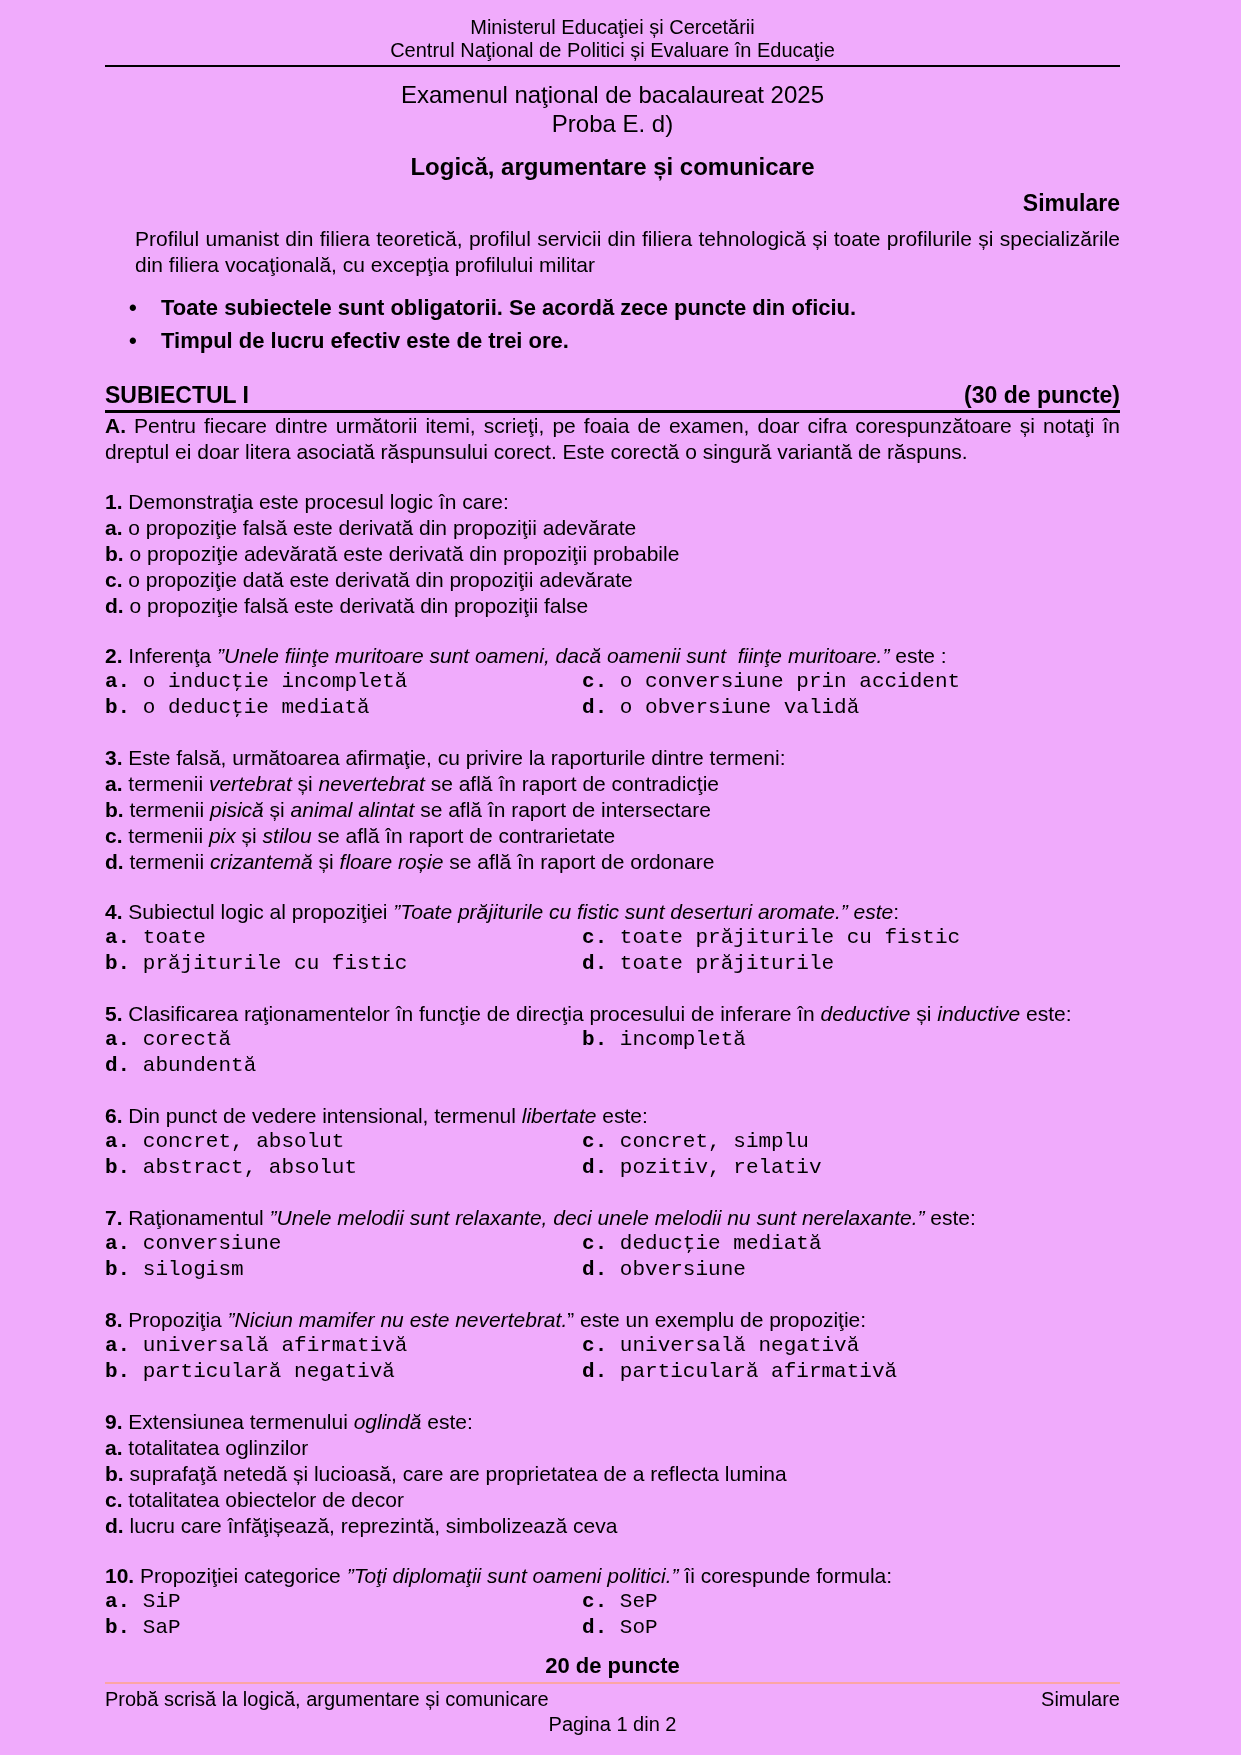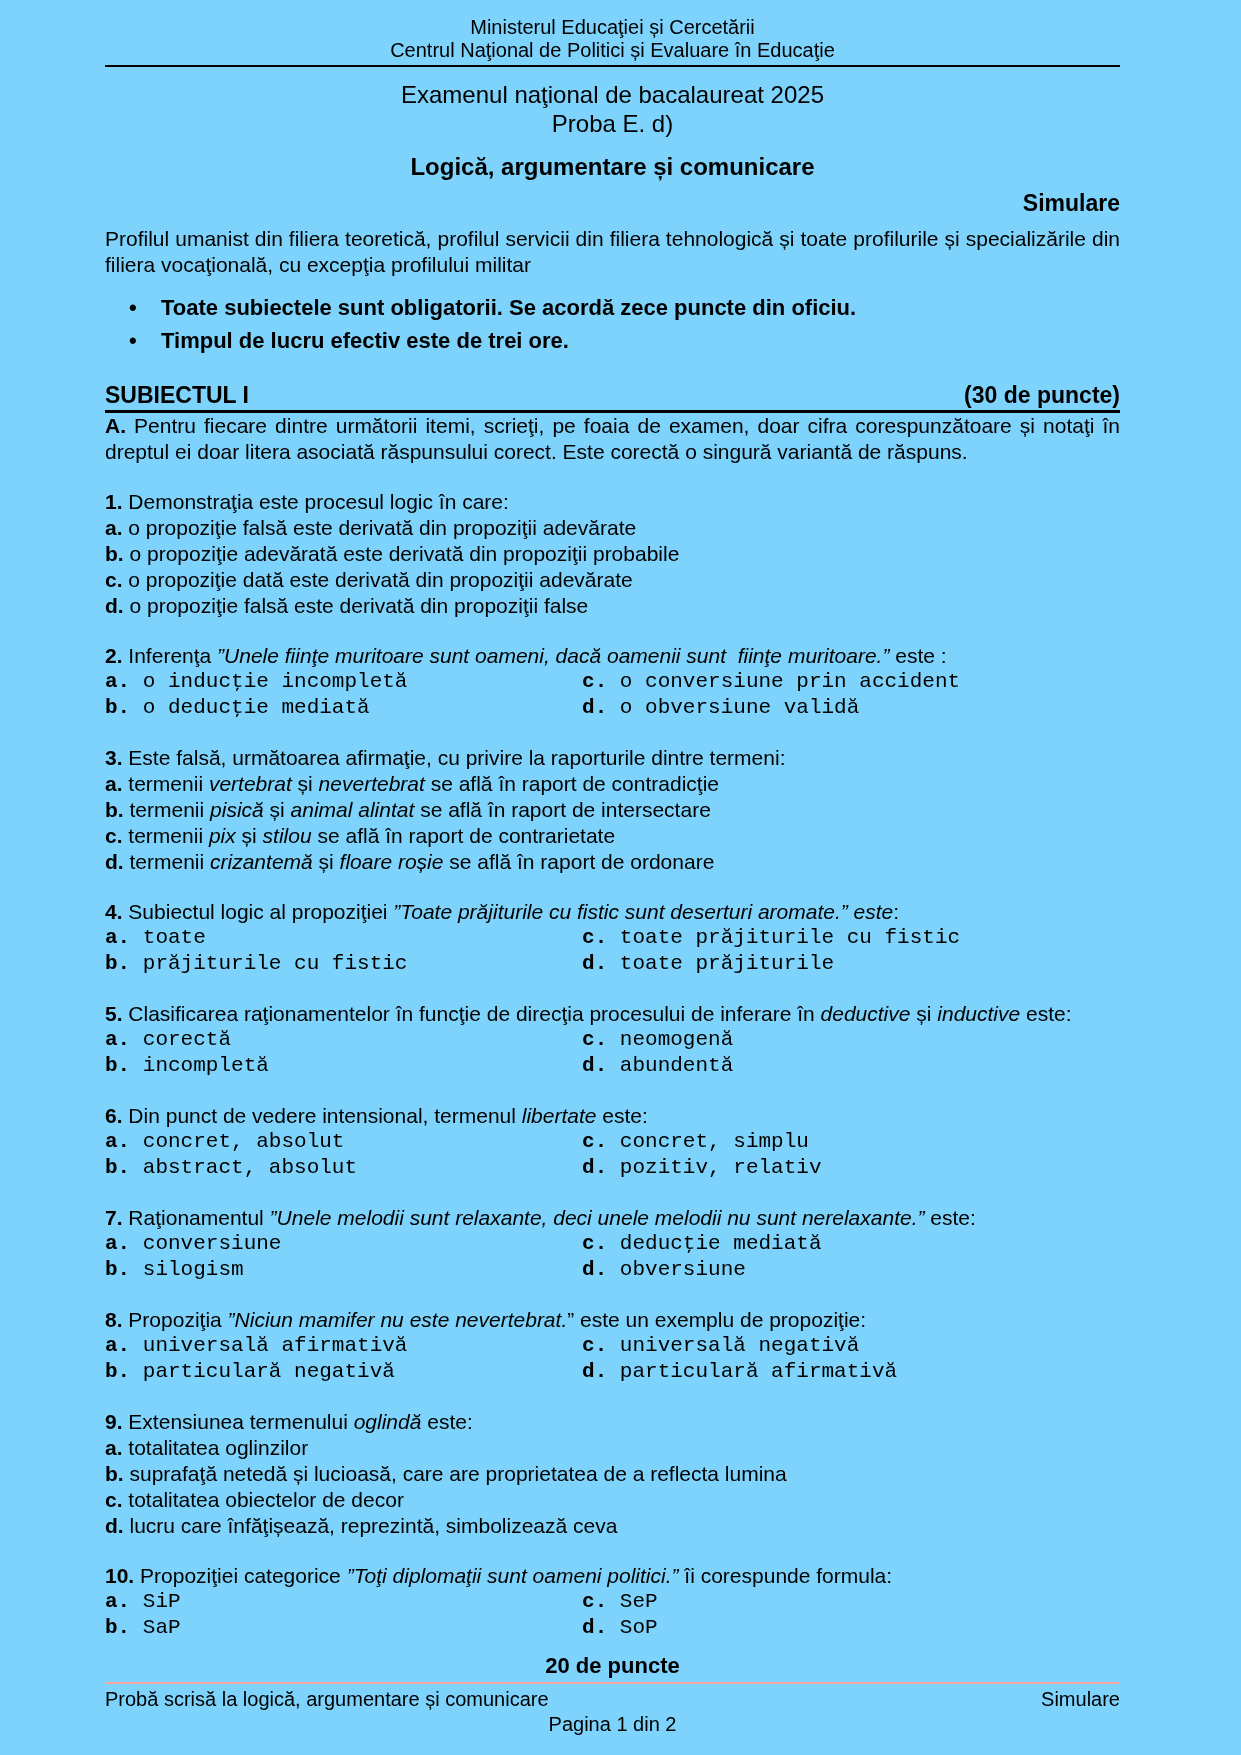--- a/index.html
+++ b/index.html
@@ -1,28 +1,28 @@
 <!DOCTYPE html>
 <html><head>
 <meta charset="utf-8">
 <style>
   html,body { margin:0; padding:0; background:#ffffff; }
   .page {
     width:1241px; height:1755px; position:relative; box-sizing:border-box;
-    background:#7dd3fc; color:#000000;
+    background:#f0abfc; color:#000000;
     font-family:"Liberation Sans","DejaVu Sans",sans-serif;
     font-size:21px; line-height:26px;
     padding:16px 121px 0 105px;
   }
   .ministry { text-align:center; font-size:20px; line-height:23px;
     border-bottom:2px solid #000; padding-bottom:3px; }
   .titles { text-align:center; font-weight:normal; font-size:24px; line-height:29px; margin-top:13px; }
   .subject-title { text-align:center; font-weight:bold; font-size:24px; line-height:28px; margin-top:15px; }
   .session { text-align:right; font-weight:bold; font-size:23px; margin-top:9px; }
-  .profile { text-align:justify; margin-top:10px; }
+  .profile { text-align:justify; margin-top:10px;margin-left:30px; }
   .bullets { margin-top:17px; font-weight:bold; font-size:22px; }
   .bullet { display:flex; margin-top:7px; }
   .bullet .dot { width:32px; padding-left:24px; box-sizing:content-box; flex:0 0 auto; }
   .section-line { display:flex; justify-content:space-between; font-weight:bold;
     font-size:23px; border-bottom:3px solid #000; margin-top:28px; padding-bottom:2px; }
   .instruction { text-align:justify; }
   .question { margin-top:24px; text-align:justify; }
   .options.two-col { display:grid; grid-template-columns:47% 53%;font-family:Liberation Mono, monospace; }
   .subtotal { text-align:center; font-weight:bold; font-size:22px; margin-top:12px; }
   .footer { position:absolute; left:105px; right:121px; bottom:18px;
@@ -108,21 +108,20 @@
           <div class="option"><b>a. </b><span>toate</span></div>
           <div class="option"><b>c. </b><span>toate prăjiturile cu fistic</span></div>
           <div class="option"><b>b. </b><span>prăjiturile cu fistic</span></div>
           <div class="option"><b>d. </b><span>toate prăjiturile</span></div>
         </div>
       </div>
       <div class="question">
         <div><b>5. </b><span>Clasificarea raţionamentelor în funcţie de direcţia procesului de inferare în </span><i>deductive</i><span> și </span><i>inductive</i><span> este:</span></div>
         <div class="options two-col">
           <div class="option"><b>a. </b><span>corectă</span></div>
-          <div class="option"><b>c. </b><span>neomogenă</span></div>
           <div class="option"><b>b. </b><span>incompletă</span></div>
           <div class="option"><b>d. </b><span>abundentă</span></div>
         </div>
       </div>
       <div class="question">
         <div><b>6. </b><span>Din punct de vedere intensional, termenul </span><i>libertate</i><span> este:</span></div>
         <div class="options two-col">
           <div class="option"><b>a. </b><span>concret, absolut</span></div>
           <div class="option"><b>c. </b><span>concret, simplu</span></div>
           <div class="option"><b>b. </b><span>abstract, absolut</span></div>

